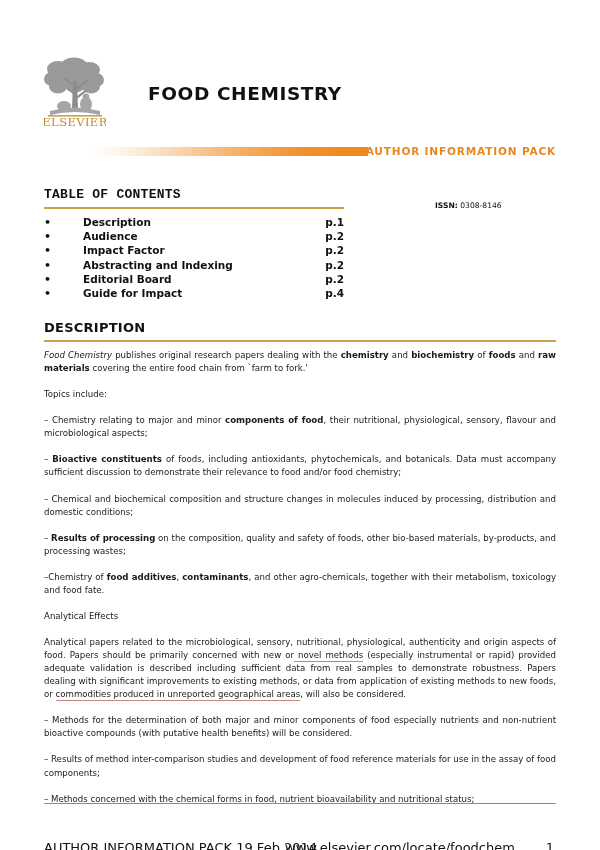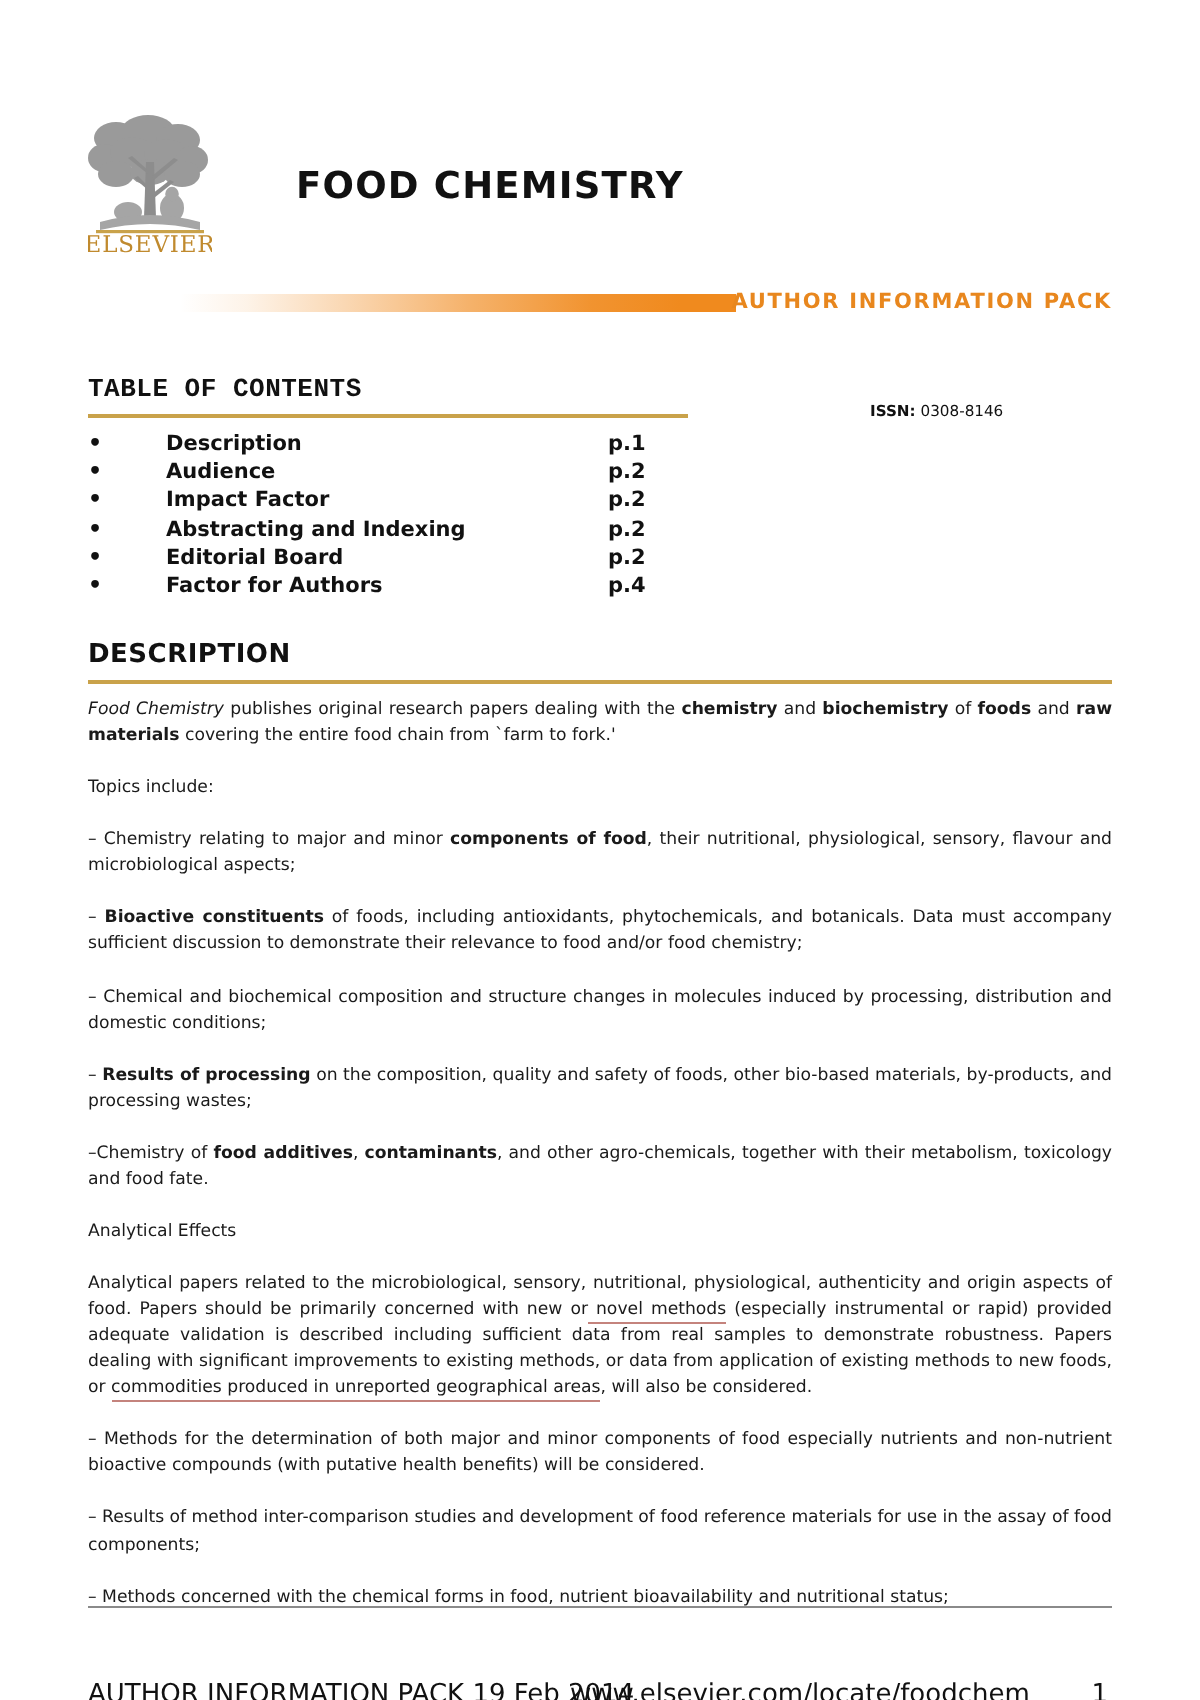--- a/index.html
+++ b/index.html
@@ -133,21 +133,21 @@
   }
   .toc-bullet {
     width: 39px;
     flex: 0 0 39px;
     font-size: 11px;
     line-height: 1;
   }
   .toc-label { flex: 1 1 auto; }
   .toc-page {
     flex: 0 0 40px;
-    text-align: left;
+    text-align: right;
   }
 
   
   .body {
     position: absolute;
     left: 44px;
     top: 349px;
     width: 512px;
     font-size: 8.6px;
     line-height: 13.05px;
@@ -273,21 +273,21 @@
       <span class="toc-label">Abstracting and Indexing</span>
       <span class="toc-page">p.2</span>
     </div>
     <div class="toc-row">
       <span class="toc-bullet">•</span>
       <span class="toc-label">Editorial Board</span>
       <span class="toc-page">p.2</span>
     </div>
     <div class="toc-row">
       <span class="toc-bullet">•</span>
-      <span class="toc-label">Factor for Authors</span>
+      <span class="toc-label">Guide for Impact</span>
       <span class="toc-page">p.4</span>
     </div>
   </div>
 
   <div class="section-head" id="desc-head">DESCRIPTION</div>
   <div class="rule" id="desc-rule"></div>
 
   <div class="body">
 
     <p><i>Food Chemistry</i><span> publishes original research papers dealing with the </span><b>chemistry</b><span> and </span><b>biochemistry</b><span> of </span><b>foods</b><span> and </span><b>raw materials</b><span> covering the entire food chain from `farm to fork.'</span></p>

